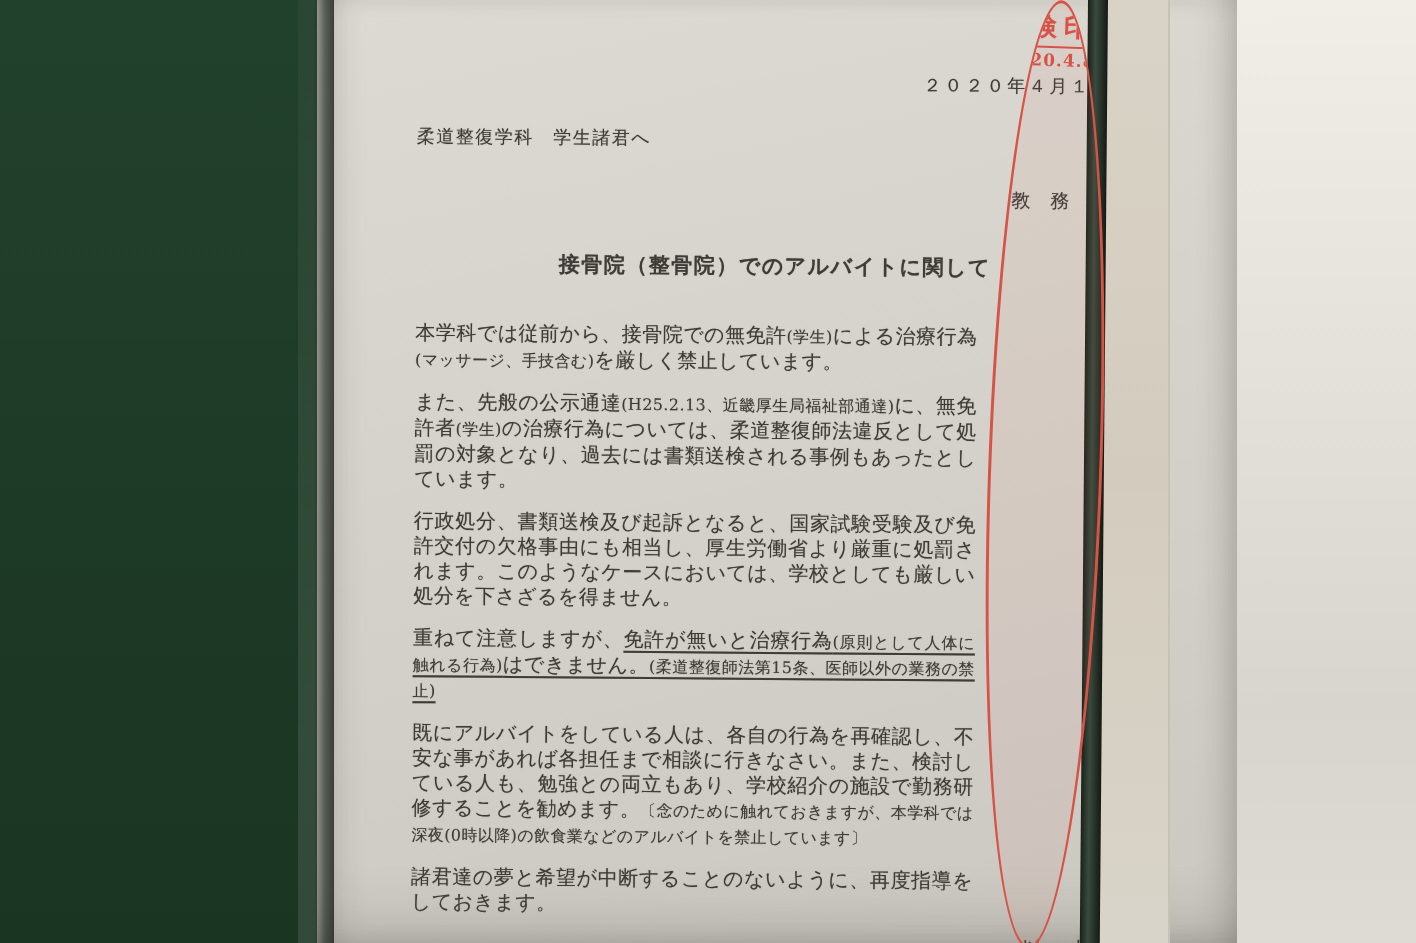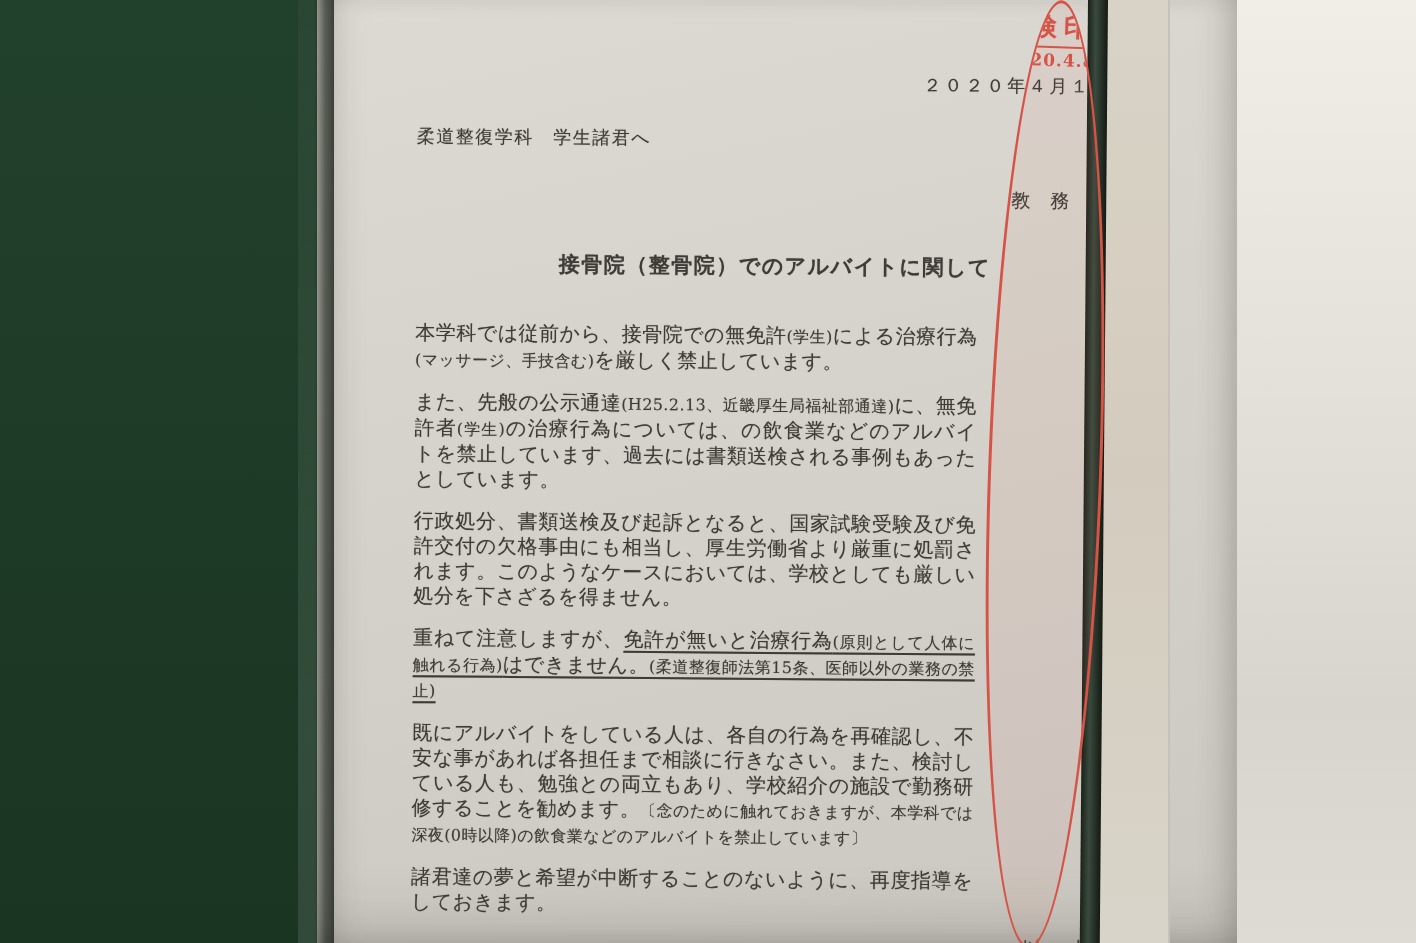--- a/index.html
+++ b/index.html
@@ -115,21 +115,21 @@
   <div class="wall-highlight"></div>
 
   <div class="paper">
     <div class="paper-inner">
       <div class="date-line">２０２０年４月１日</div>
       <div class="addressee">柔道整復学科　学生諸君へ</div>
       <div class="sender">教 務 課</div>
       <div class="doc-title">接骨院（整骨院）でのアルバイトに関して</div>
       <div class="doc-body">
           <p><span>本学科では従前から、接骨院での無免許</span><span class="small">(学生)</span><span>による治療行為</span><span class="small">(マッサージ、手技含む)</span><span>を厳しく禁止しています。</span></p>
-          <p><span>また、先般の公示通達</span><span class="small">(H25.2.13、近畿厚生局福祉部通達)</span><span>に、無免許者</span><span class="small">(学生)</span><span>の治療行為については、の飲食業などのアルバイトを禁止しています、過去には書類送検される事例もあったとしています。</span></p>
+          <p><span>また、先般の公示通達</span><span class="small">(H25.2.13、近畿厚生局福祉部通達)</span><span>に、無免許者</span><span class="small">(学生)</span><span>の治療行為については、柔道整復師法違反として処罰の対象となり、過去には書類送検される事例もあったとしています。</span></p>
           <p><span>行政処分、書類送検及び起訴となると、国家試験受験及び免許交付の欠格事由にも相当し、厚生労働省より厳重に処罰されます。このようなケースにおいては、学校としても厳しい処分を下さざるを得ません。</span></p>
           <p><span>重ねて注意しますが、</span><span class="ul">免許が無いと治療行為</span><span class="small ul">(原則として人体に触れる行為)</span><span class="ul">はできません。</span><span class="small ul">(柔道整復師法第15条、医師以外の業務の禁止)</span></p>
           <p><span>既にアルバイトをしている人は、各自の行為を再確認し、不安な事があれば各担任まで相談に行きなさい。また、検討している人も、勉強との両立もあり、学校紹介の施設で勤務研修することを勧めます。</span><span class="small">〔念のために触れておきますが、本学科では深夜(0時以降)の飲食業などのアルバイトを禁止しています〕</span></p>
           <p><span>諸君達の夢と希望が中断することのないように、再度指導をしておきます。</span></p>
         </div>
       <div class="closing">以　上</div>
     </div>
   </div>
 
   <div class="paper-left-shadow"></div>

